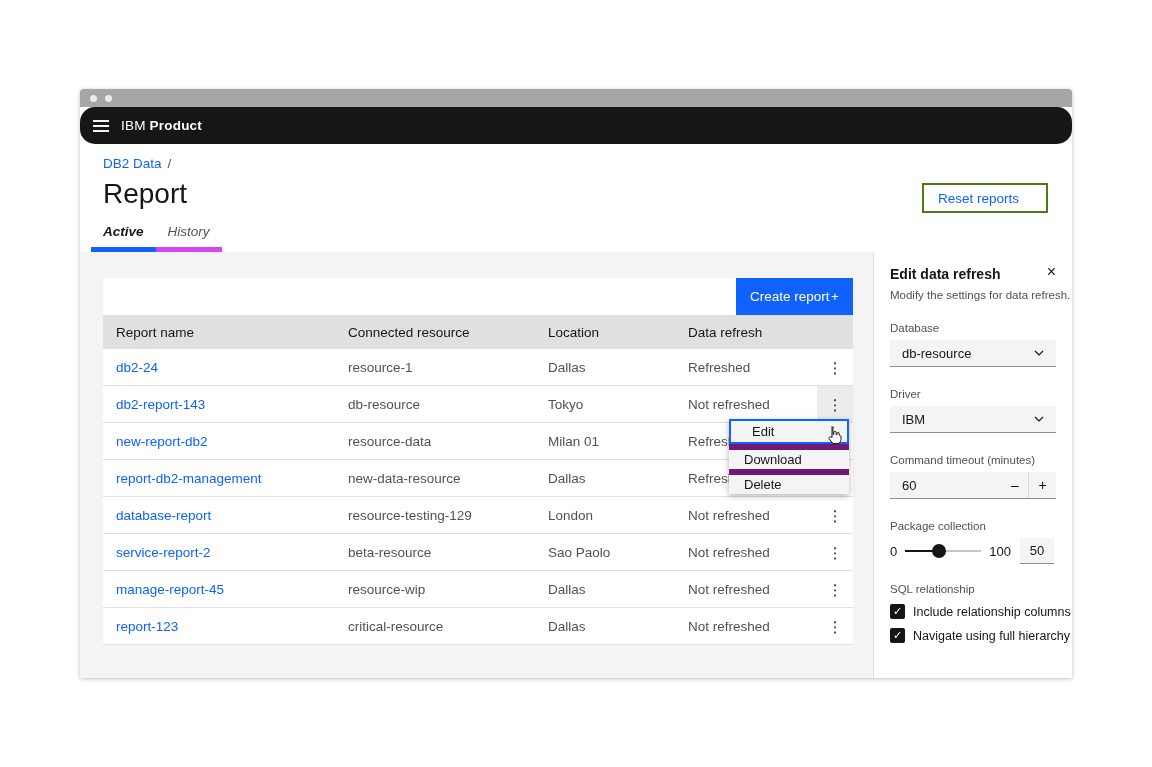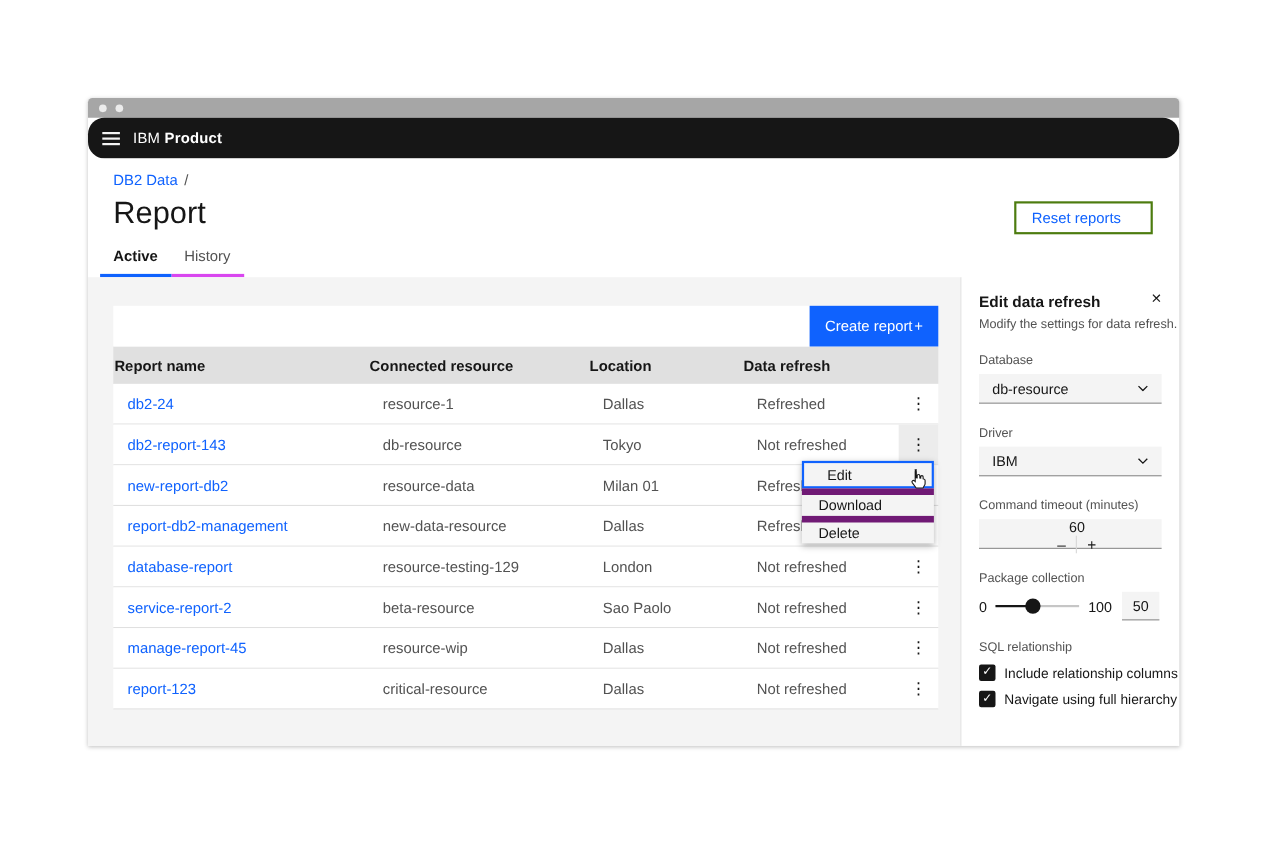--- a/index.html
+++ b/index.html
@@ -20,33 +20,33 @@
   .pagehead { position:relative; height:108px; background:#ffffff; }
   .breadcrumb { position:absolute; left:23px; top:12px; font-size:13.5px; }
   .breadcrumb a { color:#0f62fe; text-decoration:none; cursor:pointer; }
   .breadcrumb .sep { color:#525252; margin-left:6px; }
   .pagetitle { position:absolute; left:23px; top:34px; font-size:28px; font-weight:400; color:#161616; }
   .reset-btn { position:absolute; top:39px; right:24px; height:30px; width:126px; background:#ffffff;
                border:2px solid #4d7c0f; color:#0f62fe; font-size:13.5px; font-family:inherit;
                display:flex; align-items:center; padding-left:14px; cursor:pointer; }
   .tabs { position:absolute; left:11px; bottom:0; display:flex; }
   .tab { height:36px; padding:0 12px; display:flex; align-items:center; font-size:13.5px; color:#525252;
-         border-bottom:3px solid #d946ef; cursor:pointer; }
+         border-bottom:5px solid #d946ef; cursor:pointer;font-style:italic; }
   .tab.selected { color:#161616; font-weight:700; border-bottom-color:#0f62fe; }
   
   .bodyrow { display:flex; height:426px; }
   .main { flex:1 1 auto; background:#f4f4f4; position:relative; }
   
   .table-wrap { position:absolute; left:23px; top:26px; width:750px; }
   .toolbar { height:37px; background:#ffffff; position:relative; }
   .create-btn { position:absolute; right:0; top:0; width:117px; height:37px; background:#0f62fe; color:#ffffff;
                 border:none; font-family:inherit; font-size:13.5px; display:flex; align-items:center;
                 justify-content:space-between; padding:0 14px; cursor:pointer; }
   .thead { display:grid; grid-template-columns:232px 200px 140px 1fr 36px; background:#e0e0e0; height:34px;
-           align-items:center; padding-left:1px; font-size:13.5px; font-weight:700; color:#161616; }
+           align-items:center; padding-left:13px; font-size:13.5px; font-weight:400; color:#161616; }
   .trow { display:grid; grid-template-columns:232px 200px 140px 1fr 36px; background:#ffffff; height:37px;
           align-items:center; padding-left:13px; font-size:13.5px; color:#525252; border-bottom:1px solid #e0e0e0; }
   .trow .rname { color:#0f62fe; text-decoration:none; cursor:pointer; }
   .kebab { width:36px; height:36px; display:flex; align-items:center; justify-content:center; cursor:pointer;
            color:#161616; font-size:15px; line-height:1; user-select:none; }
   .kebab.open { background:#ececec; }
   
   .ctx-menu { position:absolute; left:649px; top:167px; width:120px; background:#f4f4f4;
               box-shadow:0 2px 6px rgba(0,0,0,.3); z-index:5; }
   .ctx-item { height:25px; display:flex; align-items:center; padding-left:15px; font-size:13px; color:#161616;
@@ -57,21 +57,21 @@
   
   .panel { width:199px; background:#ffffff; border-left:1px solid #e0e0e0; position:relative; padding:14px 16px 0; }
   .panel-titlerow { display:flex; justify-content:space-between; align-items:flex-start; }
   .panel-title { font-size:14px; font-weight:700; color:#161616; }
   .close-btn { background:none; border:none; font-size:16px; line-height:14px; color:#161616; cursor:pointer; padding:0; margin-top:-1px; }
   .panel-sub { margin-top:7px; font-size:11.5px; color:#525252; white-space:nowrap; }
   .fgroup { margin-top:21px; }
   .flabel { font-size:11.5px; color:#525252; margin-bottom:6px; }
   .field { height:27px; background:#f4f4f4; border-bottom:1px solid #8d8d8d; display:flex; align-items:center;
            justify-content:space-between; padding:0 12px; font-size:13px; color:#161616; cursor:pointer; }
-  .num-field { padding-right:0;flex-direction:column; }
+  .num-field { padding-right:0; }
   .num-ctrls { display:flex; height:100%; align-items:stretch; }
   .step-btn { width:27px; background:none; border:none; font-size:14px; color:#161616; cursor:pointer; font-family:inherit; }
   .step-btn.minus { border-right:1px solid #d8d8d8; }
   
   .slider-row { display:flex; align-items:center; margin-top:4px; }
   .s-min { font-size:13px; color:#161616; }
   .s-track { position:relative; width:76px; height:2px; background:#c6c6c6; margin:0 8px; cursor:pointer; }
   .s-fill { position:absolute; left:0; top:0; height:2px; width:45%; background:#161616; }
   .s-handle { position:absolute; left:45%; top:50%; transform:translate(-50%,-50%); width:14px; height:14px;
               border-radius:50%; background:#161616; cursor:grab; }

